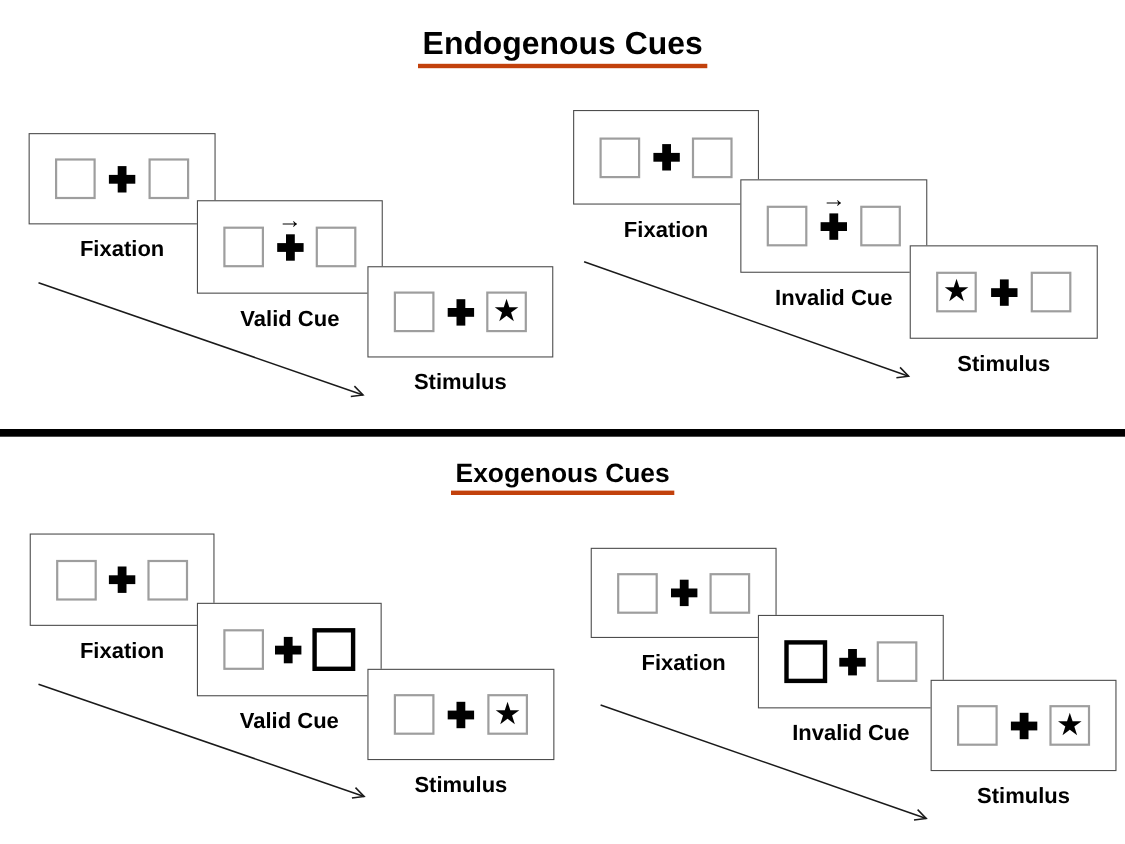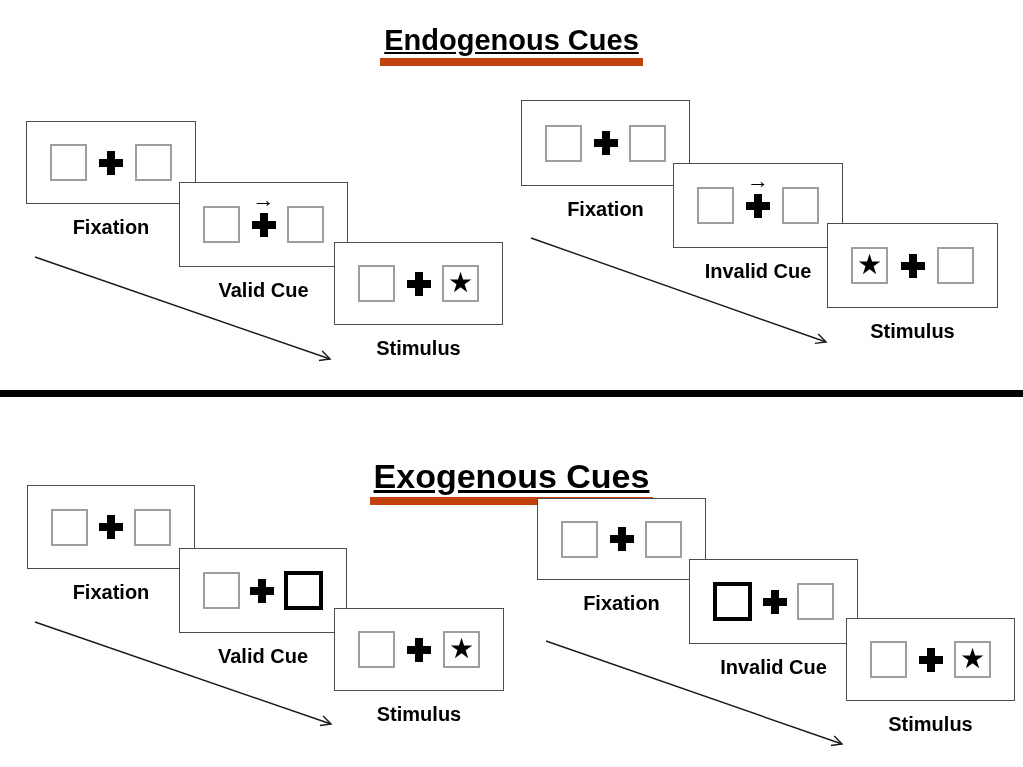--- a/index.html
+++ b/index.html
@@ -1,21 +1,21 @@
 <!DOCTYPE html>
 <html><head>
 <meta charset="utf-8">
 <style>
   html,body{margin:0;padding:0;background:#fff;}
   .page{position:relative;width:1023px;height:767px;background:#ffffff;overflow:hidden;
         font-family:"Liberation Sans",sans-serif;color:#000;}
   .title{position:absolute;left:0;width:100%;text-align:center;font-weight:bold;}
   .t-endo{top:24px;font-size:29px;}
-  .t-exo{top:417px;font-size:34px;margin-top:40px;}
-  .title .title-text{display:inline-block;border-bottom:8px solid #c2410c;padding:0 4px 1px;text-decoration:underline;}
+  .t-exo{top:417px;font-size:24px;}
+  .title .title-text{display:inline-block;border-bottom:4px solid #c2410c;padding:0 4px 1px;}
   .divider{position:absolute;left:0;top:390px;width:1023px;height:7px;background:#000;}
 
   .arrows{position:absolute;left:0;top:0;width:1023px;height:767px;pointer-events:none;z-index:0;}
 
   .frame{position:absolute;}
   .z1{z-index:1}.z2{z-index:2}.z3{z-index:3}
   .panel{position:relative;width:100%;height:100%;background:#fff;border:1px solid #4d4d4d;
          box-sizing:border-box;display:flex;align-items:center;justify-content:space-between;
          padding:0 23px;}
   .square{width:37px;height:37px;box-sizing:border-box;border:2px solid #9e9e9e;background:#fff;

